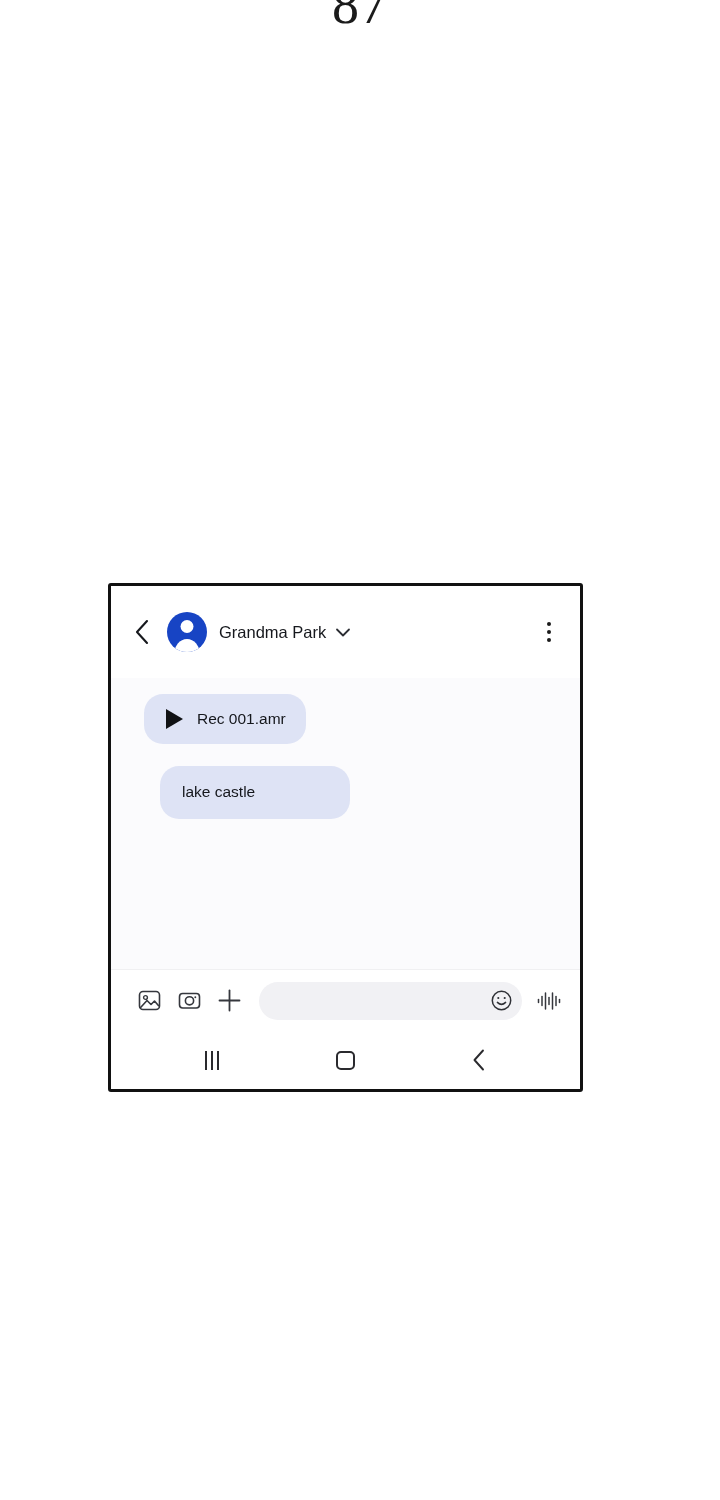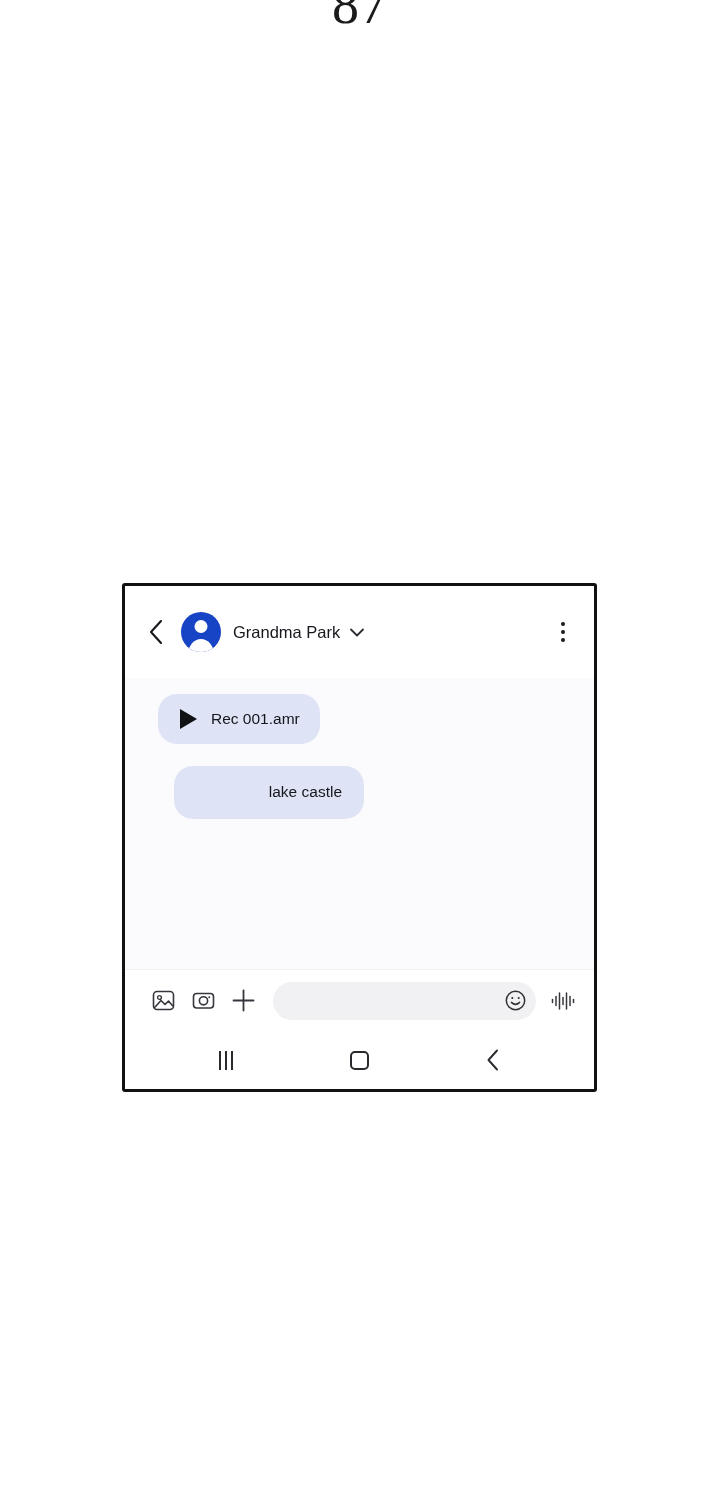--- a/index.html
+++ b/index.html
@@ -25,21 +25,21 @@
     font-family: "Liberation Serif", serif;
     font-size: 54px;
     color: #1b1b1b;
     letter-spacing: 1px;
     user-select: none;
   }
 
   
   .phone-frame {
     position: absolute;
-    left: 122px;
+    left: 108px;
     top: 583px;
     width: 475px;
     height: 509px;
     border: 3px solid #111111;
     border-radius: 3px;
     background: #ffffff;
     box-sizing: border-box;
     display: flex;
     flex-direction: column;
     overflow: hidden;
@@ -131,21 +131,20 @@
   .conversation {
     flex: 1 1 auto;
     background: #fbfbfd;
     padding: 16px 16px 0 33px;
     box-sizing: border-box;
     display: flex;
     flex-direction: column;
     align-items: flex-start;
     gap: 22px;
     overflow: hidden;
-    text-align: right;
   }
   .bubble {
     background: #dee3f5;
     border-radius: 19px;
     color: #15171c;
     font-size: 15.5px;
     box-sizing: border-box;
     max-width: 82%;
   }
   .bubble-audio {

